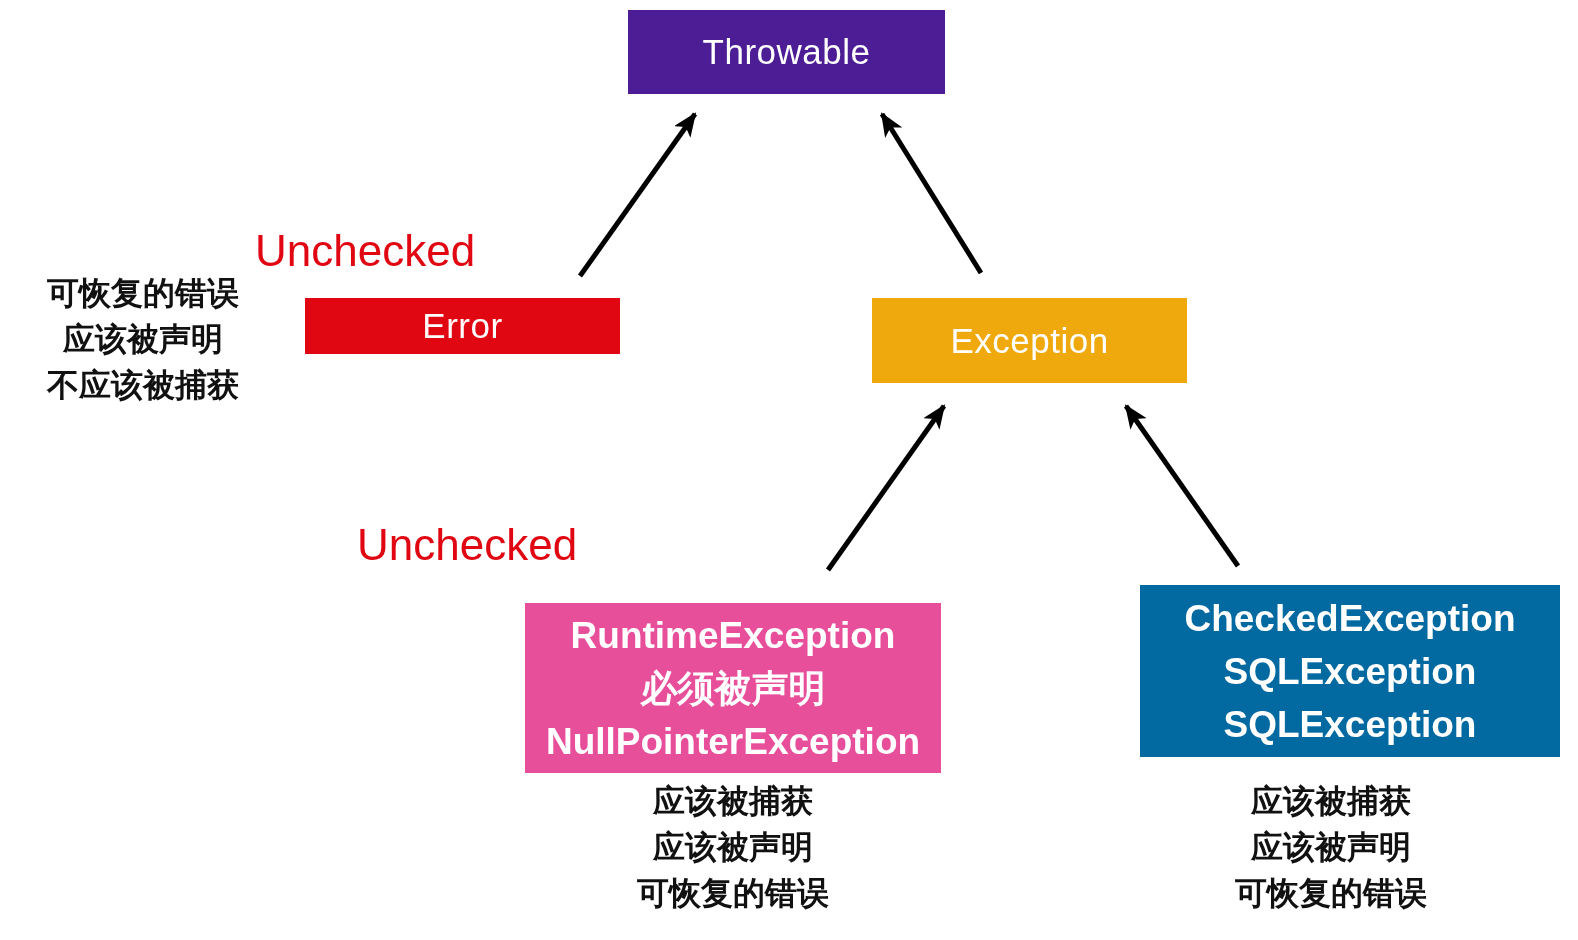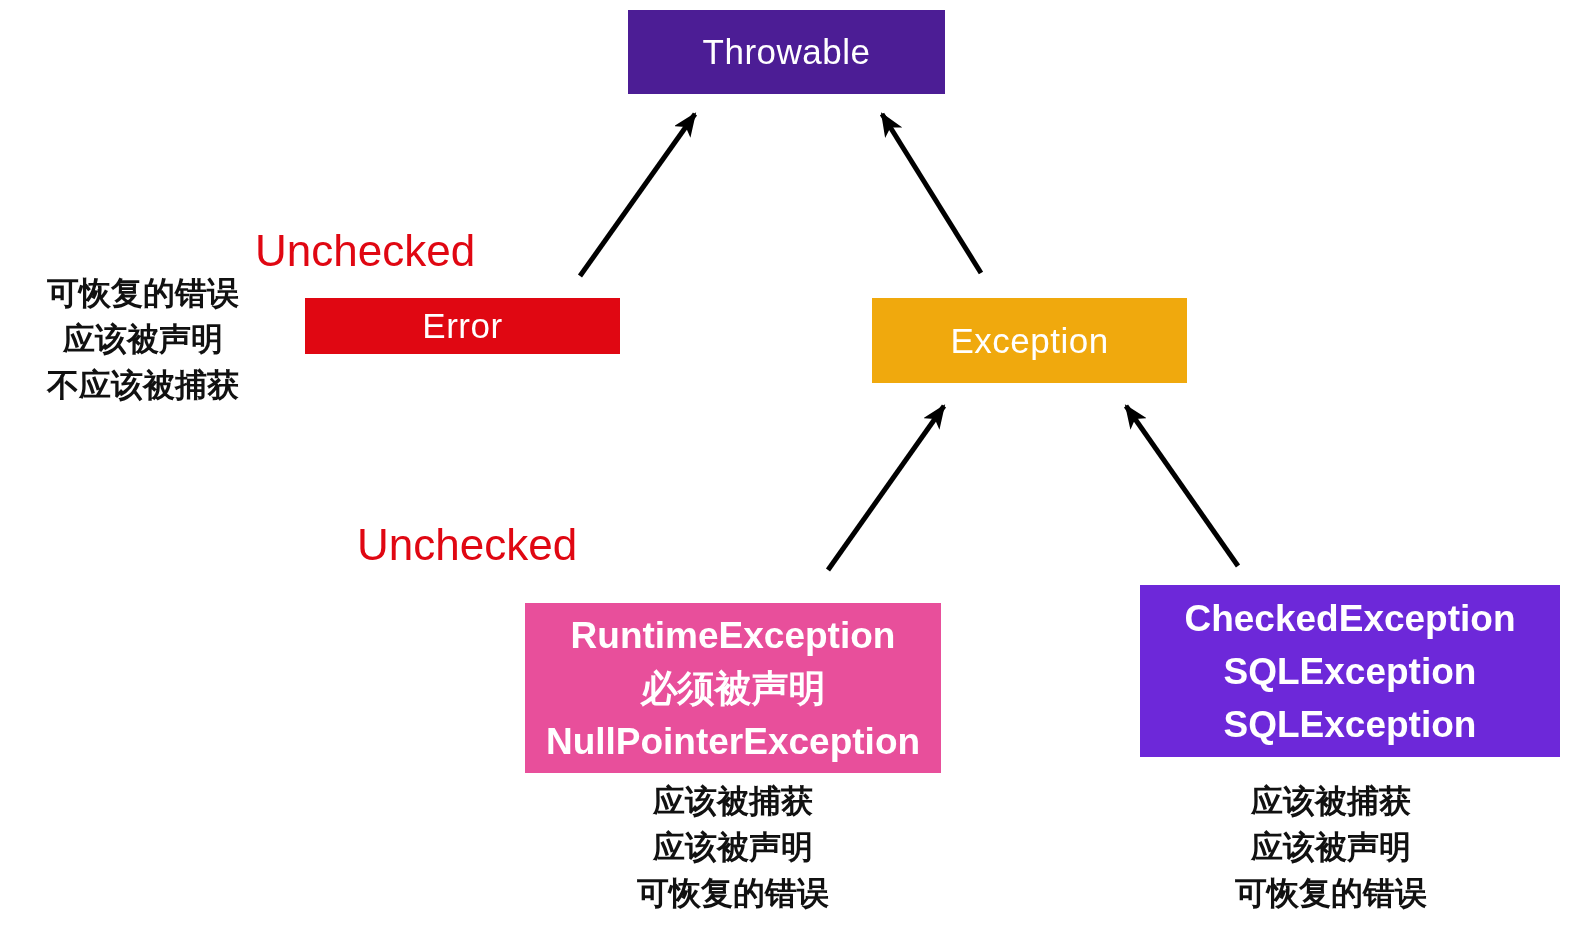--- a/index.html
+++ b/index.html
@@ -60,21 +60,21 @@
   <div class="node" id="node-exception" style="background-color: rgb(240, 169, 13);">
     <span class="label">Exception</span>
   </div>
 
   <div class="bignode" id="node-runtime" style="background-color: rgb(232, 79, 155);">
     <span class="line">RuntimeException</span>
     <span class="line">必须被声明</span>
     <span class="line">NullPointerException</span>
   </div>
 
-  <div class="bignode" id="node-checked" style="background-color: #6d28d9;">
+  <div class="bignode" id="node-checked" style="background-color: #0369a1;">
     <span class="line">CheckedException</span>
     <span class="line">SQLException</span>
     <span class="line">SQLException</span>
   </div>
 
   <div class="unchecked" id="unchecked-top" style="color: rgb(224, 7, 18);">Unchecked</div>
 
   <div class="unchecked" id="unchecked-bottom" style="color: rgb(224, 7, 18);">Unchecked</div>
 
   <div class="notes" id="notes-error">

